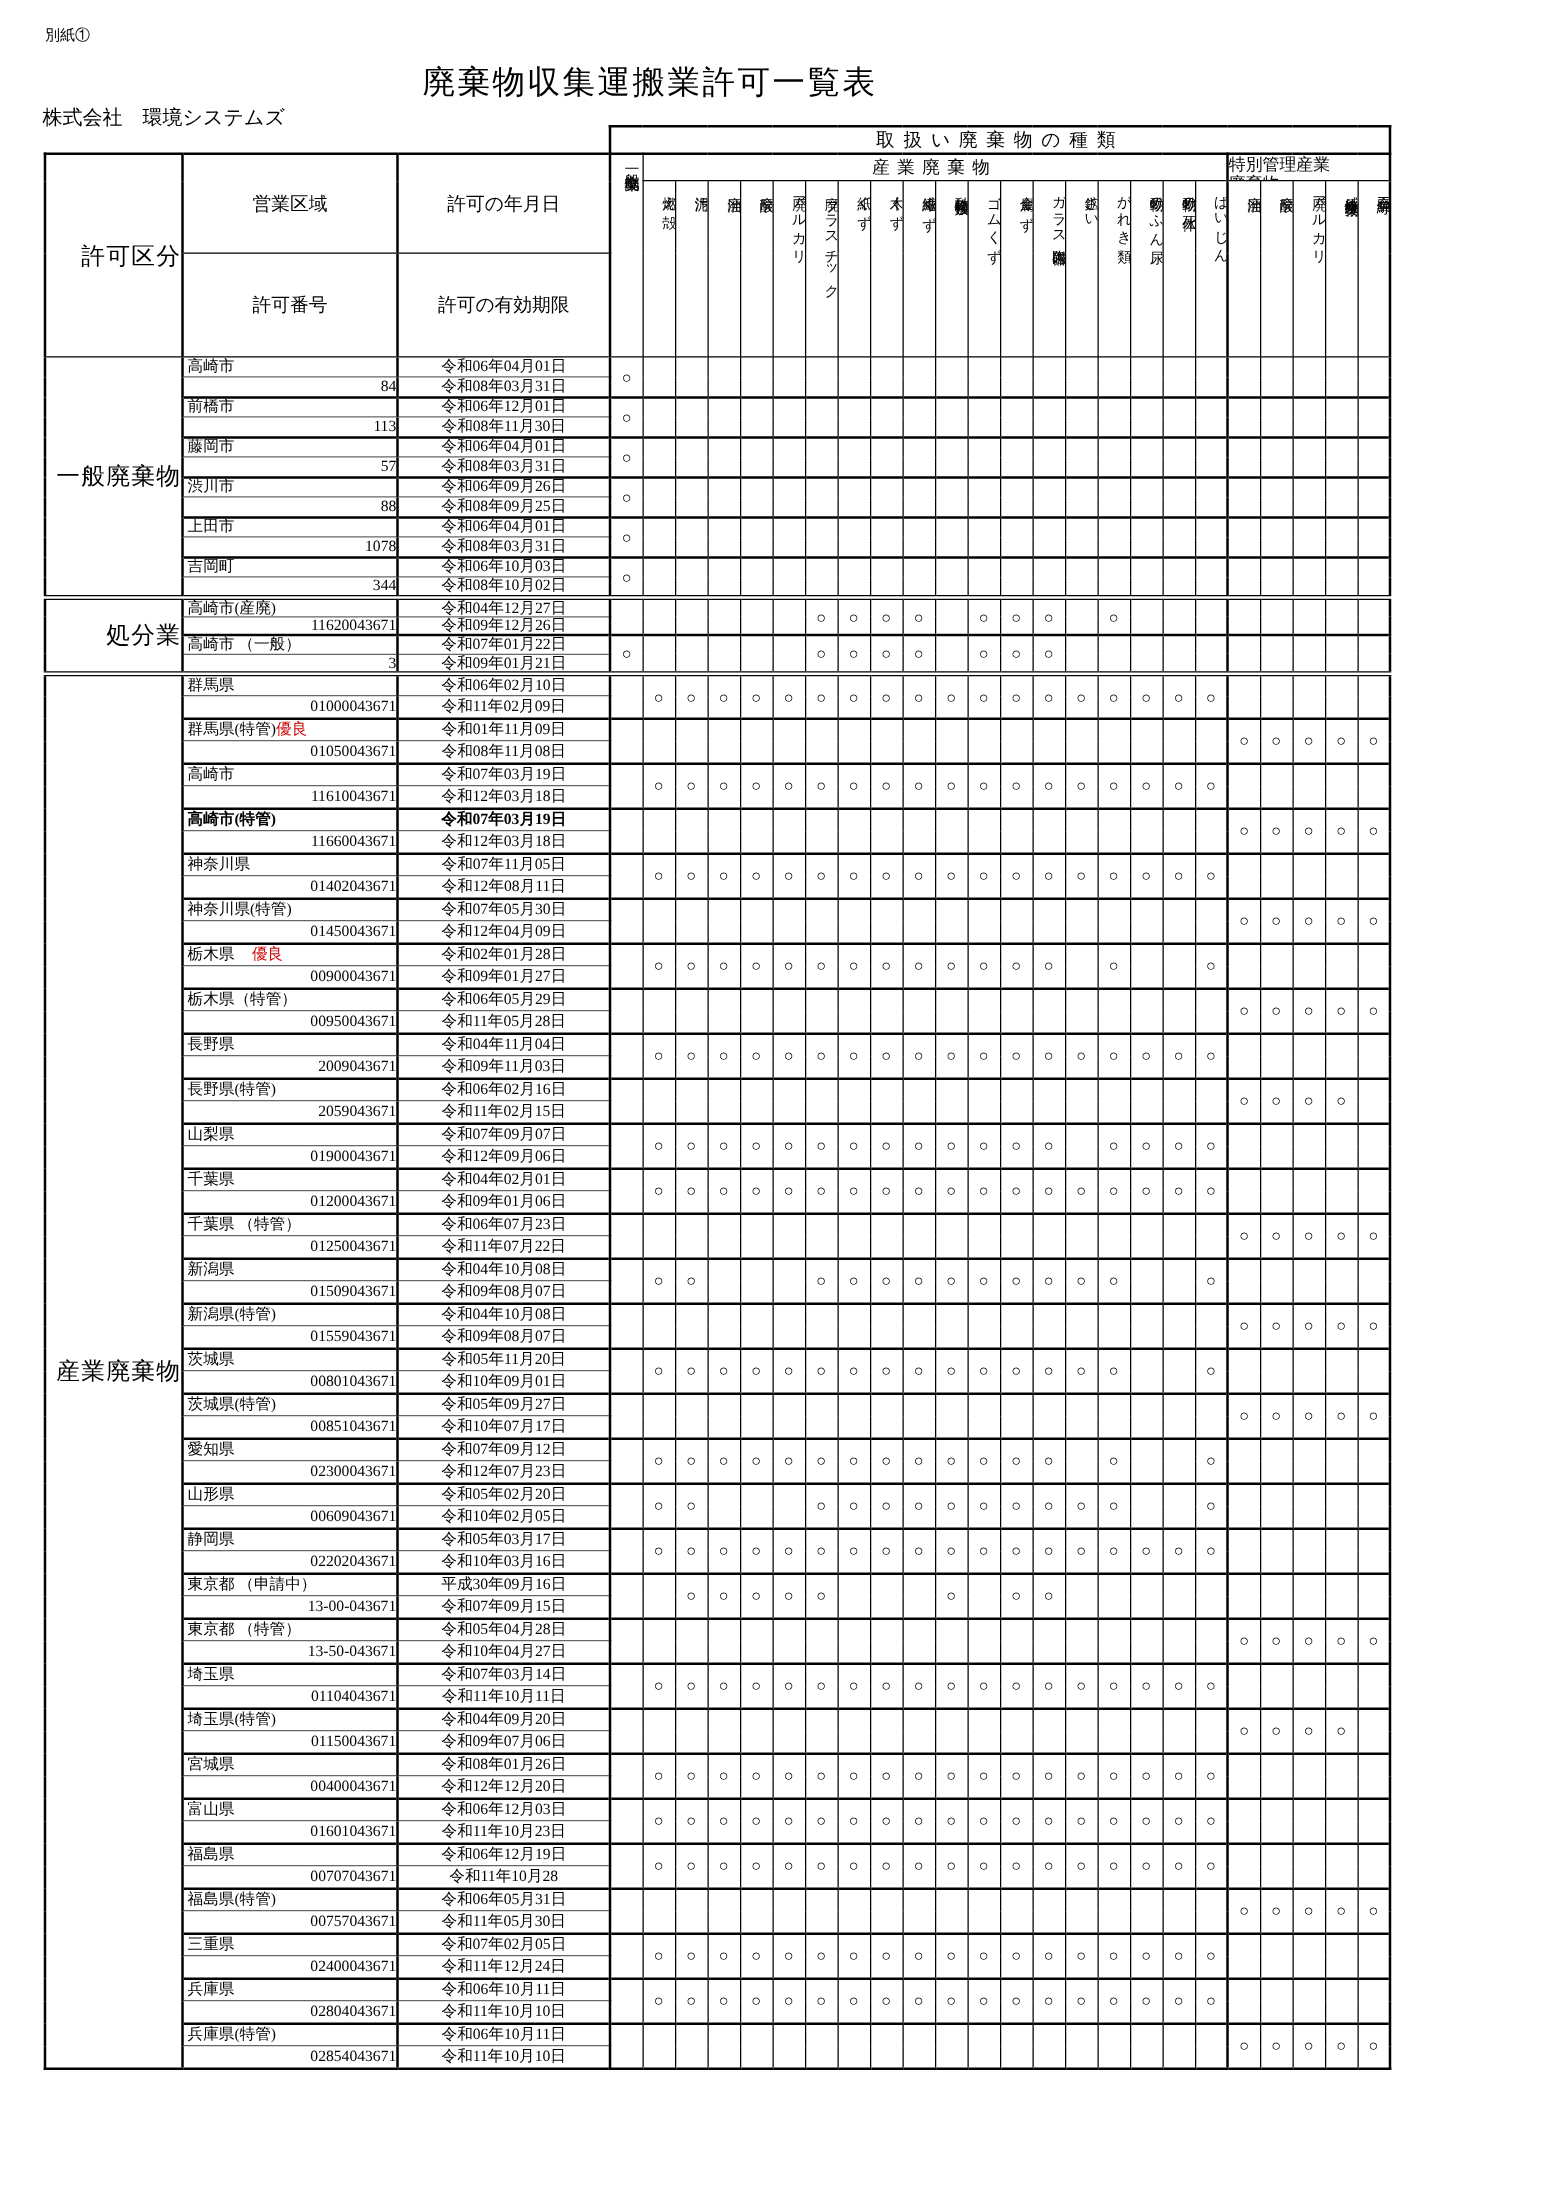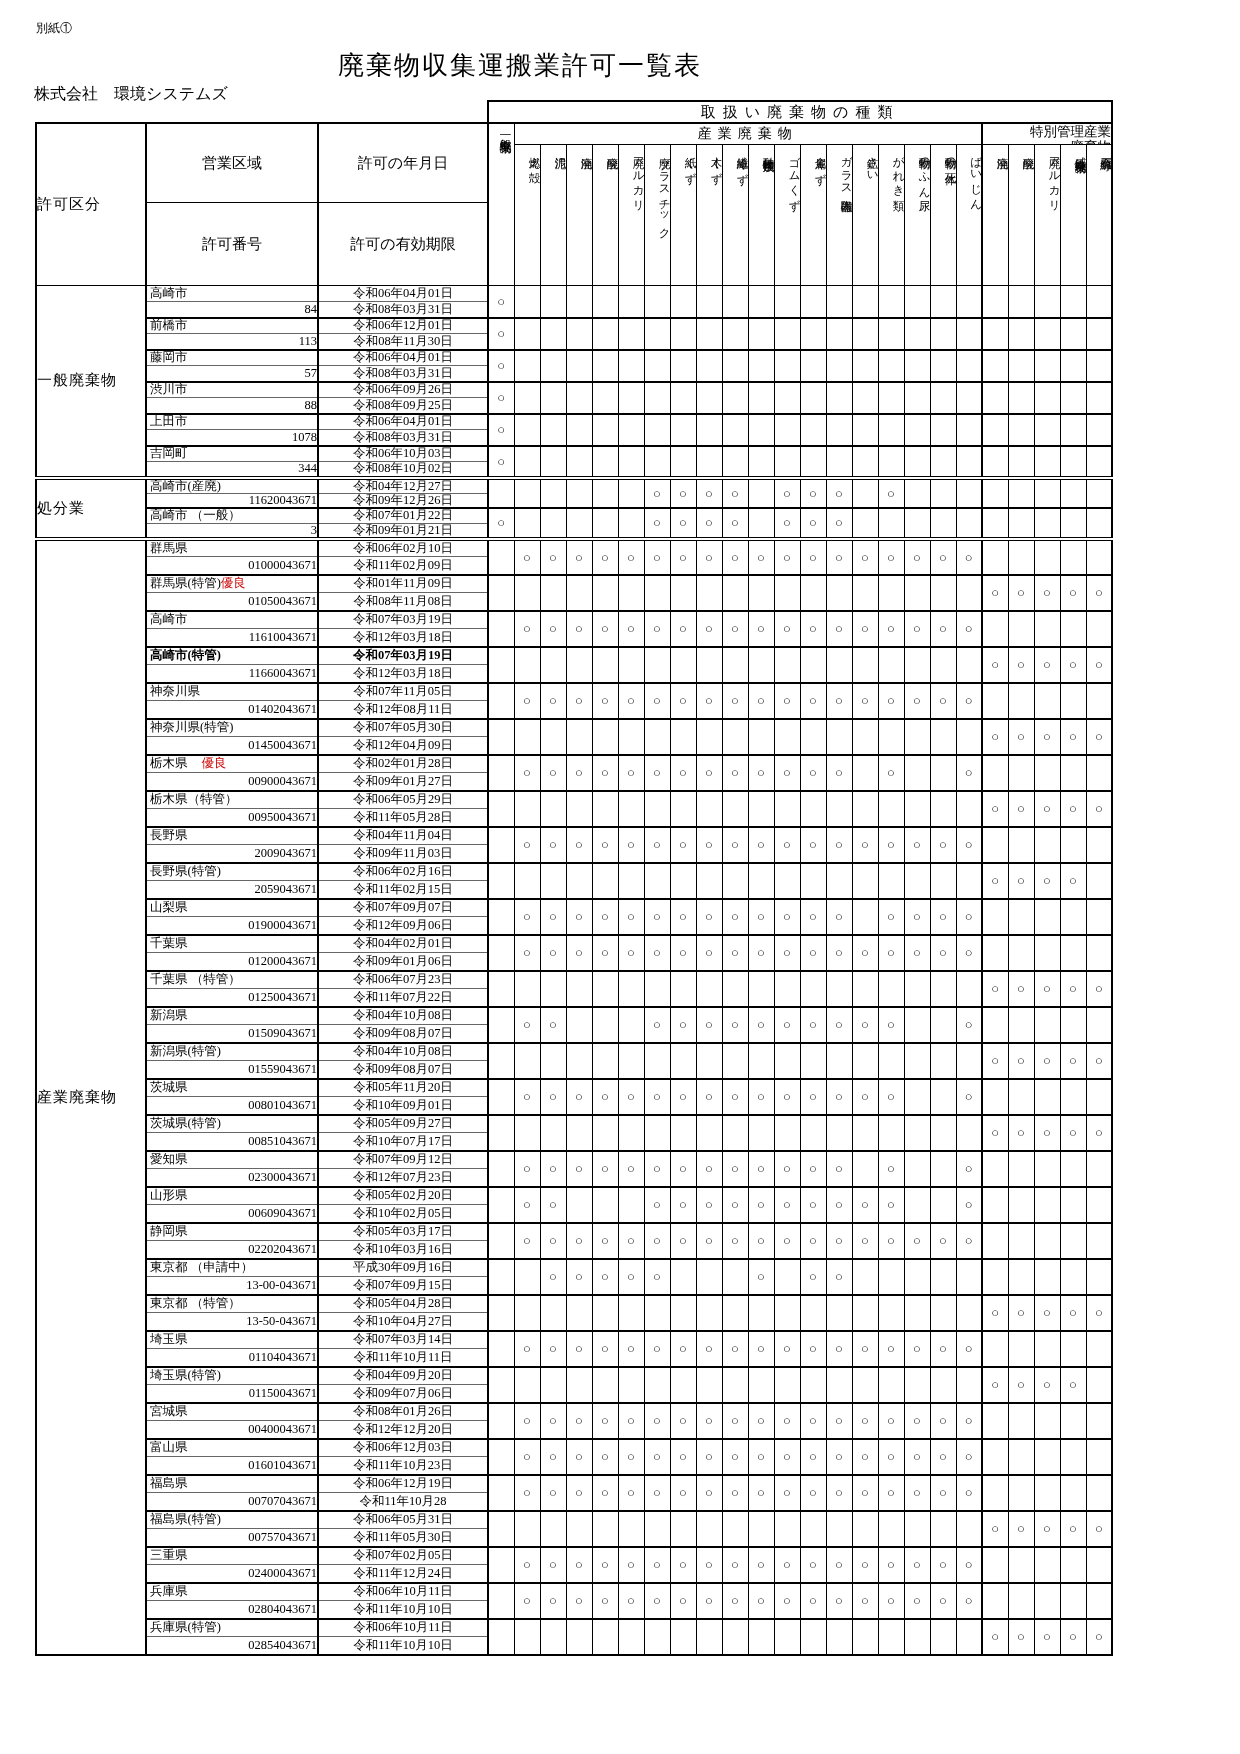--- a/index.html
+++ b/index.html
@@ -12,25 +12,25 @@
   td{border:1px solid #000;padding:0;overflow:hidden;vertical-align:middle;box-sizing:border-box;}
   td.void{border:none;}
   .tophead{border:2px solid #000;text-align:center;font-size:15px;letter-spacing:7px;height:22px;}
   .grp{text-align:center;font-size:14px;letter-spacing:6px;border-top:2px solid #000;}
   .grp-sp{font-size:13.5px;letter-spacing:0;text-align:left;line-height:15px;border-top:2px solid #000;border-left:2px solid #000;border-right:2px solid #000;vertical-align:top;}
   .grp-sp .l2{display:block;height:5px;overflow:hidden;}
   .khead{font-size:15px;text-align:center;}
   .lhead{font-size:15px;text-align:center;}
   .topb{border-top:2px solid #000;}
   .lb2{border-left:2px solid #000;}
-  .rb2{border-right:2px solid #000;text-align:right;}
+  .rb2{border-right:2px solid #000;}
   .bb2{border-bottom:2px solid #000;}
   .vhead{writing-mode:vertical-rl;text-orientation:upright;font-size:11.5px;line-height:1;vertical-align:top;padding-top:3px;text-align:left;letter-spacing:1px;}
   td.vh0{writing-mode:vertical-rl;text-orientation:upright;font-size:12px;vertical-align:top;padding-top:4px;border-left:2px solid #000;letter-spacing:1px;}
-  .kubun{font-size:15px;text-align:left;border-left:2px solid #000;letter-spacing:1px;}
+  .kubun{font-size:19px;text-align:right;border-left:2px solid #000;letter-spacing:1px;}
   .area{font-size:12.5px;text-align:left;padding:0 0 0 3px;white-space:nowrap;border-left:2px solid #000;border-bottom:1px solid #666;line-height:1.05;}
   .num{font-size:12.5px;text-align:right;padding:0 0 0 3px;white-space:nowrap;border-left:2px solid #000;line-height:1.05;}
   .dt{font-size:12.5px;text-align:center;white-space:nowrap;border-left:2px solid #000;border-bottom:1px solid #666;line-height:1.05;}
   .dt2{font-size:12.5px;text-align:center;white-space:nowrap;border-left:2px solid #000;line-height:1.05;}
   .mk{text-align:center;font-size:13px;line-height:1;}
   .sp{border-left:2px solid #000;}
   .pstart td{border-top:2px solid #000;}
   .sstart td{border-top:4px double #000;}
   .badge{color:#c00;}
 </style>

